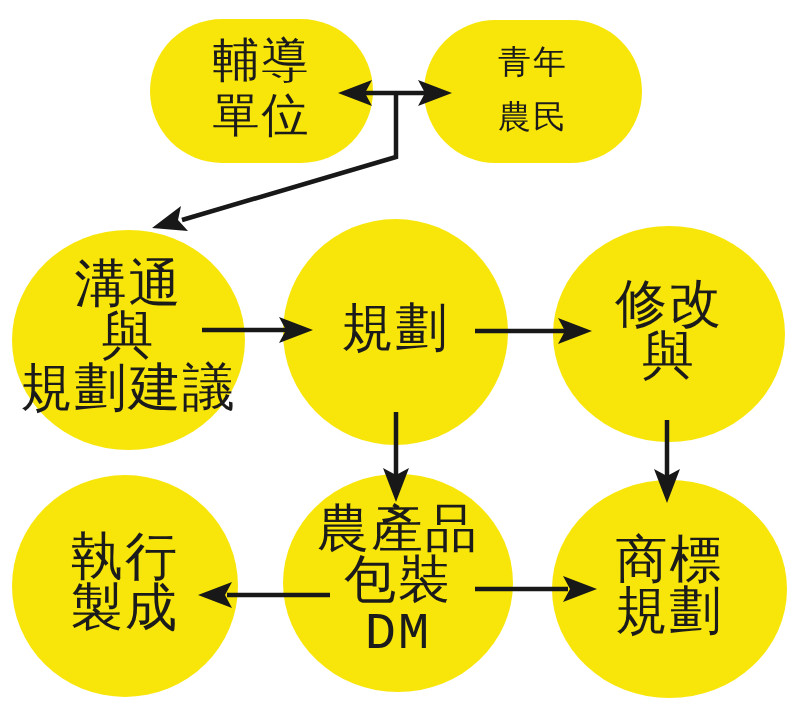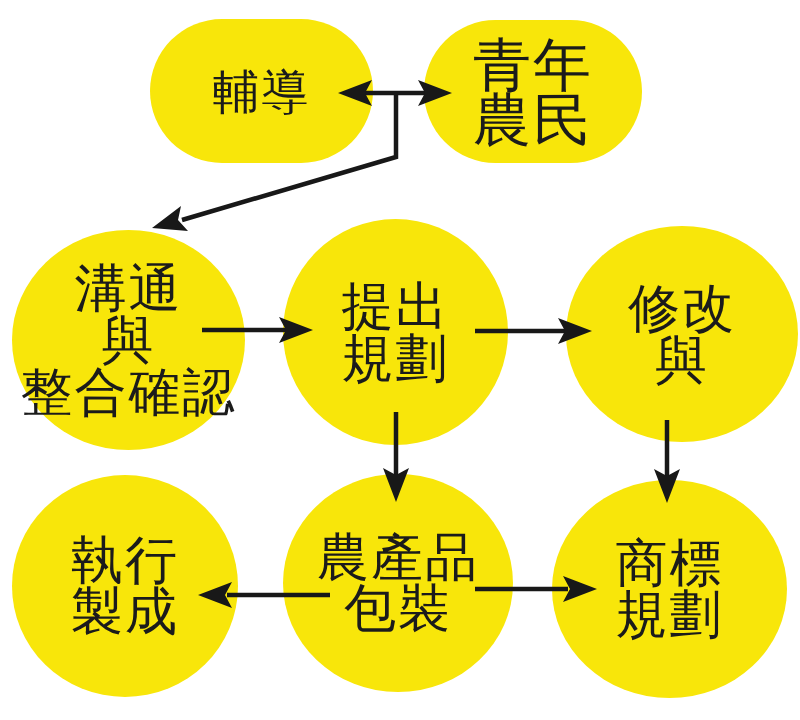--- a/index.html
+++ b/index.html
@@ -7,94 +7,95 @@
     --node-fill:#f8e60a;
     --line:#181818;
     --text:#1b1b1b;
   }
   html,body{margin:0;padding:0;background:var(--bg);}
   #stage{
     position:relative;
     width:800px;height:720px;
     background:var(--bg);
     overflow:hidden;
-    font-family:Liberation Sans, sans-serif;
+    font-family:Liberation Mono, monospace;
   }
   .node{
     position:absolute;
     background:var(--node-fill);
     display:flex;
     flex-direction:column;
     align-items:center;
     justify-content:center;
     text-align:center;
     color:var(--text);
     font-size:52px;
     line-height:52px;
     letter-spacing:2px;
     white-space:nowrap;
     z-index:1;
   }
   .node span{display:block;}
   .ellipse{border-radius:50%;}
   
   .nA{left:150px;top:19px;width:223px;height:144px;border-radius:72px;font-size:47px;line-height:55px;}
-  .nB{left:424px;top:20px;width:218px;height:143px;border-radius:72px;font-size:58px;line-height:55px;}
+  .nB{left:424px;top:20px;width:218px;height:143px;border-radius:72px;font-size:33px;line-height:55px;}
   
   .nC{left:12px; top:230px;width:233px;height:220px;}
   .nD{left:283px;top:219px;width:225px;height:226px;}
-  .nE{left:566px;top:226px;width:232px;height:216px;}
+  .nE{left:553px;top:226px;width:232px;height:216px;}
   
   .nF{left:12px; top:475px;width:226px;height:222px;line-height:51px;align-items:center;}
   .nG{left:283px;top:474px;width:230px;height:218px;line-height:51px;}
   .nH{left:552px;top:480px;width:235px;height:218px;line-height:51px;}
   svg#edges{
     position:absolute;left:0;top:0;z-index:2;pointer-events:none;
   }
   svg#edges .shaft{stroke:var(--line);stroke-width:4.5;fill:none;}
   svg#edges .head{fill:var(--line);stroke:none;}
 </style>
 </head>
 <body>
 
 <div id="stage">
 
   <div class="node nA">
     <span>輔導</span>
+    <span>單位</span>
   </div>
 
   <div class="node nB">
     <span>青年</span>
     <span>農民</span>
   </div>
 
   <div class="node ellipse nC">
     <span>溝通</span>
     <span>與</span>
-    <span>整合確認</span>
+    <span>規劃建議</span>
   </div>
 
   <div class="node ellipse nD">
-    <span>提出</span>
     <span>規劃</span>
   </div>
 
   <div class="node ellipse nE">
     <span>修改</span>
     <span>與</span>
   </div>
 
   <div class="node ellipse nF">
     <span>執行</span>
     <span>製成</span>
   </div>
 
   <div class="node ellipse nG">
     <span>農產品</span>
     <span>包裝</span>
+    <span>DM</span>
   </div>
 
   <div class="node ellipse nH">
     <span>商標</span>
     <span>規劃</span>
   </div>
 
   <svg id="edges" width="800" height="720" viewBox="0 0 800 720" aria-hidden="true">
 
     <g>

